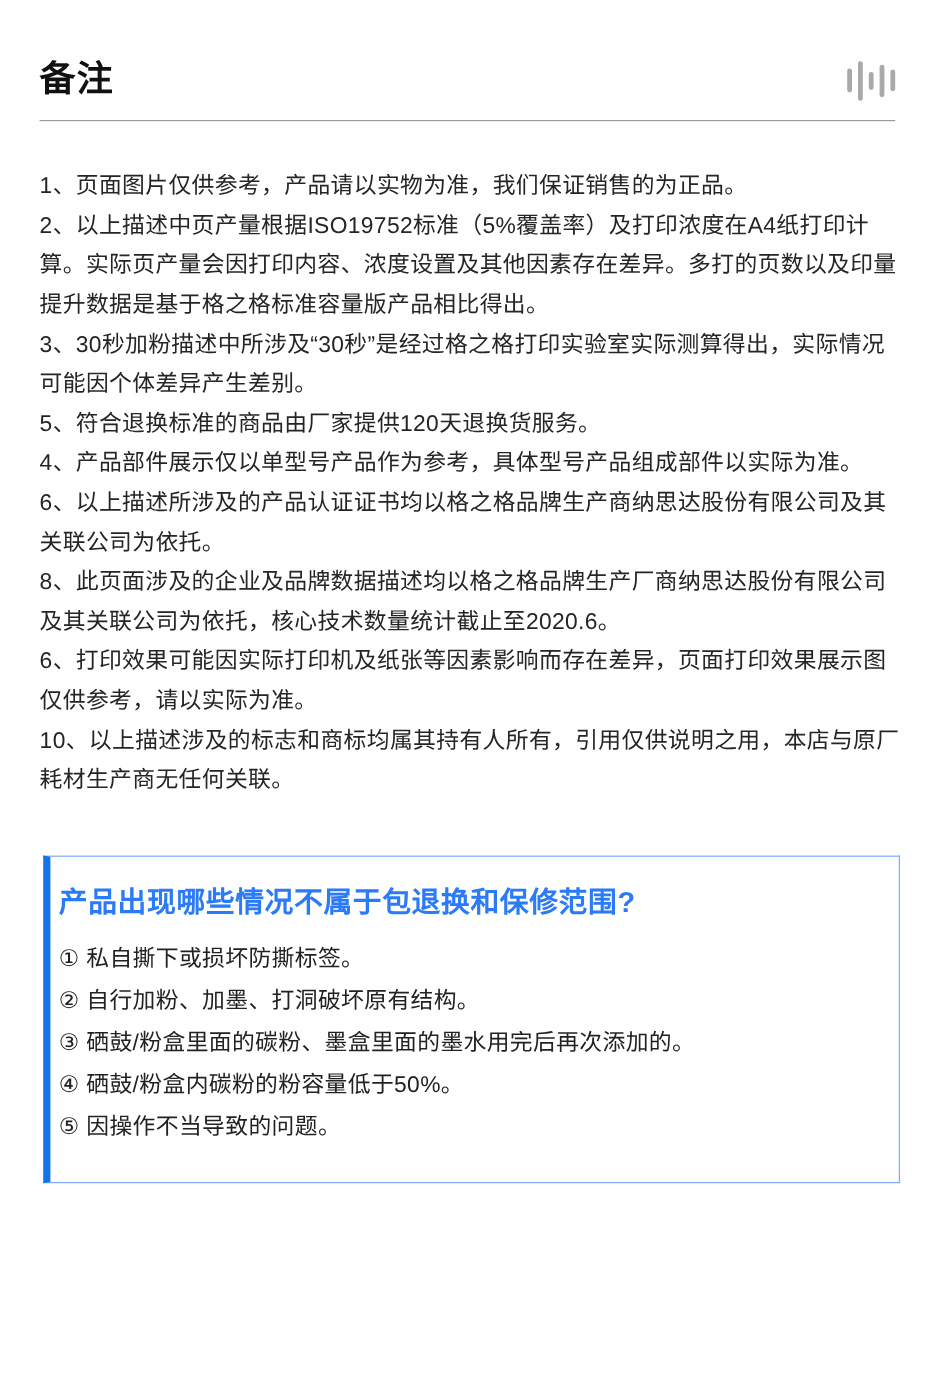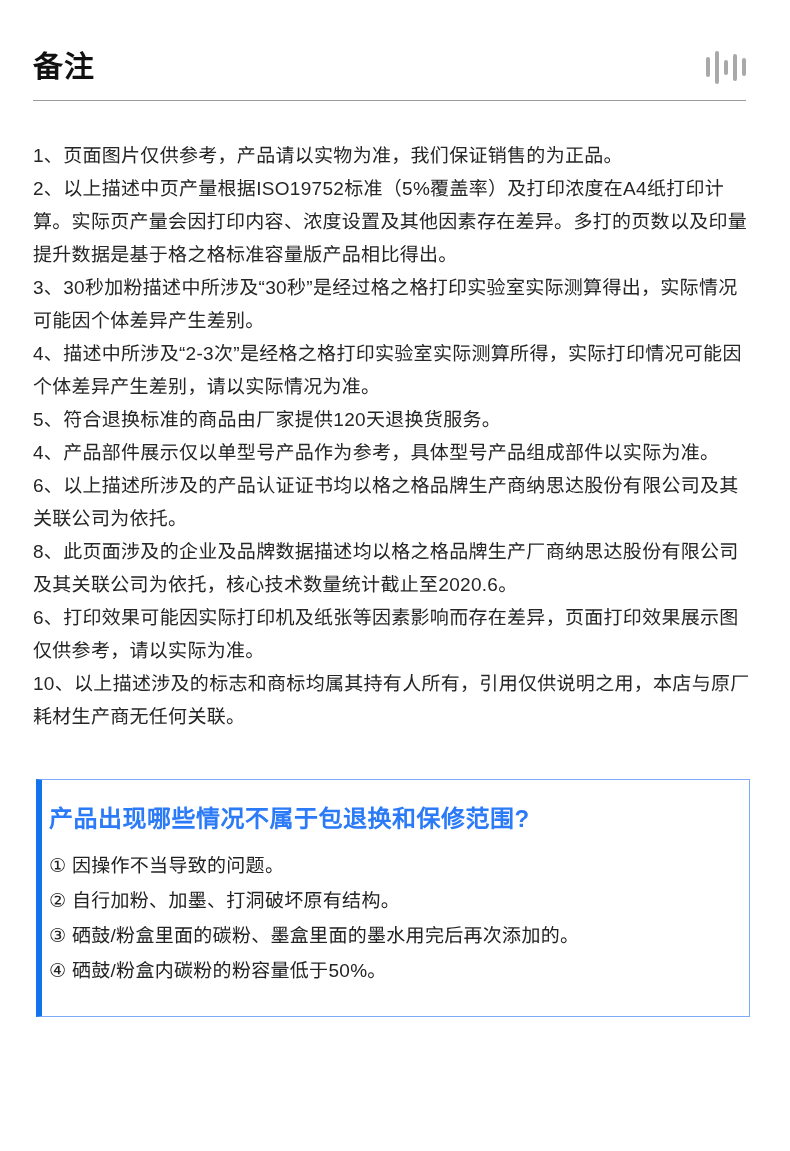--- a/index.html
+++ b/index.html
@@ -106,30 +106,30 @@
       <span class="b3"></span>
       <span class="b4"></span>
       <span class="b5"></span>
     </div>
   </header>
 
   <section class="notes">
     <p>1、页面图片仅供参考，产品请以实物为准，我们保证销售的为正品。</p>
     <p>2、以上描述中页产量根据ISO19752标准（5%覆盖率）及打印浓度在A4纸打印计算。实际页产量会因打印内容、浓度设置及其他因素存在差异。多打的页数以及印量提升数据是基于格之格标准容量版产品相比得出。</p>
     <p>3、30秒加粉描述中所涉及“30秒”是经过格之格打印实验室实际测算得出，实际情况可能因个体差异产生差别。</p>
-    <p>4、描述中所涉及“2-3次”是经格之格打印实验室实际测算所得，实际打印情况可能因个体差异产生差别，请以实际情况为准。</p>
     <p>5、符合退换标准的商品由厂家提供120天退换货服务。</p>
     <p>4、产品部件展示仅以单型号产品作为参考，具体型号产品组成部件以实际为准。</p>
     <p>6、以上描述所涉及的产品认证证书均以格之格品牌生产商纳思达股份有限公司及其关联公司为依托。</p>
     <p>8、此页面涉及的企业及品牌数据描述均以格之格品牌生产厂商纳思达股份有限公司及其关联公司为依托，核心技术数量统计截止至2020.6。</p>
     <p>6、打印效果可能因实际打印机及纸张等因素影响而存在差异，页面打印效果展示图仅供参考，请以实际为准。</p>
     <p>10、以上描述涉及的标志和商标均属其持有人所有，引用仅供说明之用，本店与原厂耗材生产商无任何关联。</p>
   </section>
 
   <section class="warranty">
     <h2 class="warranty-title">产品出现哪些情况不属于包退换和保修范围?</h2>
-    <p>① 因操作不当导致的问题。</p>
+    <p>① 私自撕下或损坏防撕标签。</p>
     <p>② 自行加粉、加墨、打洞破坏原有结构。</p>
     <p>③ 硒鼓/粉盒里面的碳粉、墨盒里面的墨水用完后再次添加的。</p>
     <p>④ 硒鼓/粉盒内碳粉的粉容量低于50%。</p>
+    <p>⑤ 因操作不当导致的问题。</p>
   </section>
 
 </div>
 
 </body></html>

